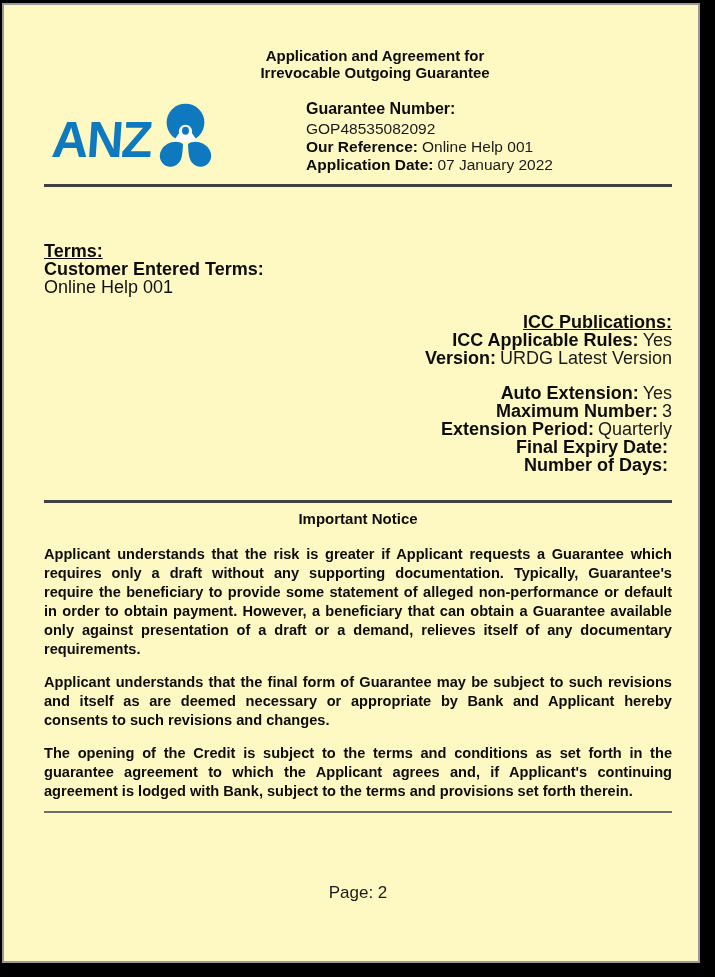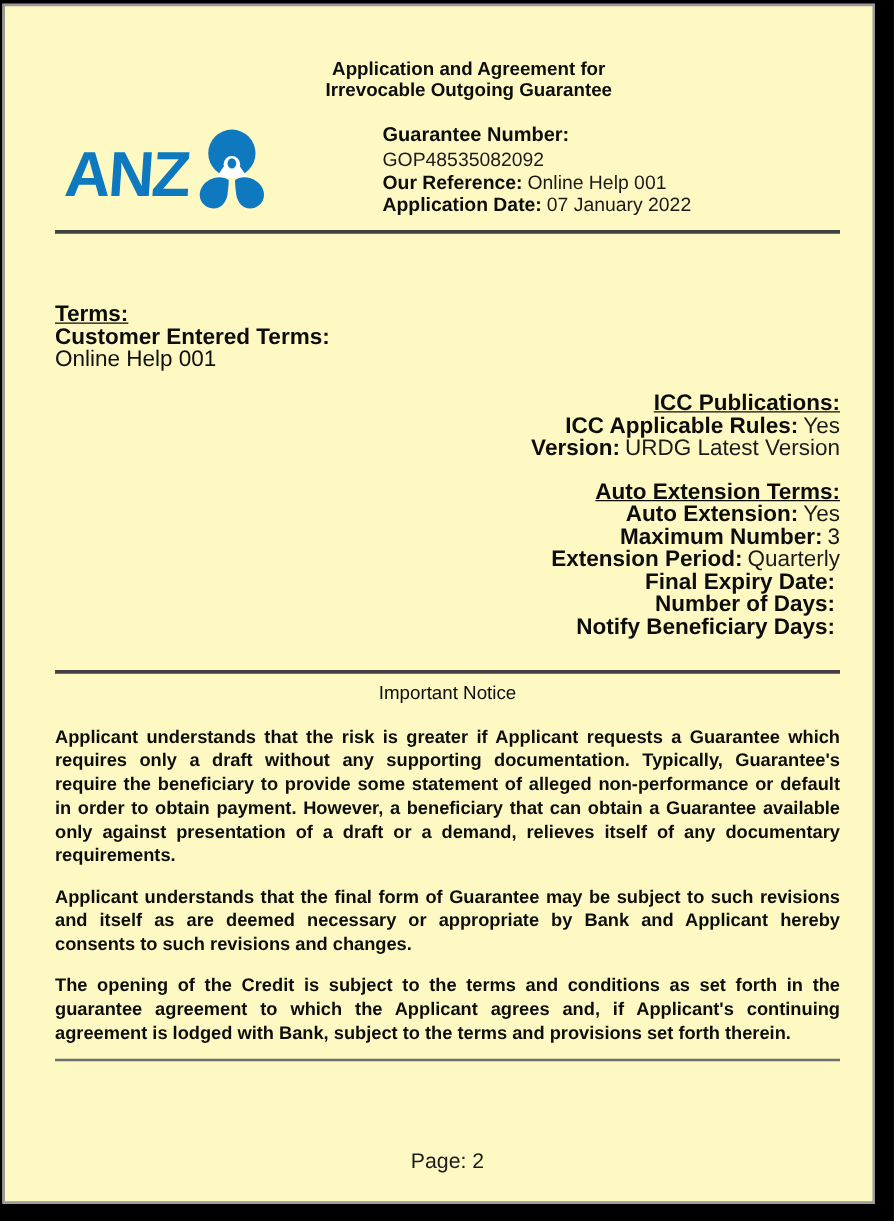--- a/index.html
+++ b/index.html
@@ -114,21 +114,21 @@
     text-decoration: underline;
     color: #0d0d0d;
   }
   .field-line .lbl { font-weight: bold; color: #0d0d0d; }
   .field-line .val { margin-left: 4px; color: #1a1a1a; }
 
   
   .notice-heading {
     margin-top: 7px;
     text-align: center;
-    font-weight: normal;
+    font-weight: bold;
     font-size: 15px;
     color: #0d0d0d;
   }
   .notice-para {
     margin: 18px 0 0 0;
     font-size: 14.6px;
     font-weight: bold;
     line-height: 19px;
     text-align: justify;
     color: #0d0d0d;
@@ -194,38 +194,34 @@
       <div class="section-heading">ICC Publications:</div>
       <div class="field-line">
         <span class="lbl">ICC Applicable Rules:</span><span class="val">Yes</span>
       </div>
       <div class="field-line">
         <span class="lbl">Version:</span><span class="val">URDG Latest Version</span>
       </div>
     </div>
 
     <div class="section section-gap">
-      <div class="section-heading">Auto Extension Terms:</div>
       <div class="field-line">
         <span class="lbl">Auto Extension:</span><span class="val">Yes</span>
       </div>
       <div class="field-line">
         <span class="lbl">Maximum Number:</span><span class="val">3</span>
       </div>
       <div class="field-line">
         <span class="lbl">Extension Period:</span><span class="val">Quarterly</span>
       </div>
       <div class="field-line">
         <span class="lbl">Final Expiry Date:</span><span class="val"></span>
       </div>
       <div class="field-line">
         <span class="lbl">Number of Days:</span><span class="val"></span>
-      </div>
-      <div class="field-line">
-        <span class="lbl">Notify Beneficiary Days:</span><span class="val"></span>
       </div>
     </div>
 
     <hr class="rule-mid">
 
     <div class="notice-heading">Important Notice</div>
 
     <p class="notice-para">Applicant understands that the risk is greater if Applicant requests a Guarantee which requires only a draft without any supporting documentation. Typically, Guarantee's require the beneficiary to provide some statement of alleged non-performance or default in order to obtain payment. However, a beneficiary that can obtain a Guarantee available only against presentation of a draft or a demand, relieves itself of any documentary requirements.</p>
     <p class="notice-para">Applicant understands that the final form of Guarantee may be subject to such revisions and itself as are deemed necessary or appropriate by Bank and Applicant hereby consents to such revisions and changes.</p>
     <p class="notice-para">The opening of the Credit is subject to the terms and conditions as set forth in the guarantee agreement to which the Applicant agrees and, if Applicant's continuing agreement is lodged with Bank, subject to the terms and provisions set forth therein.</p>

